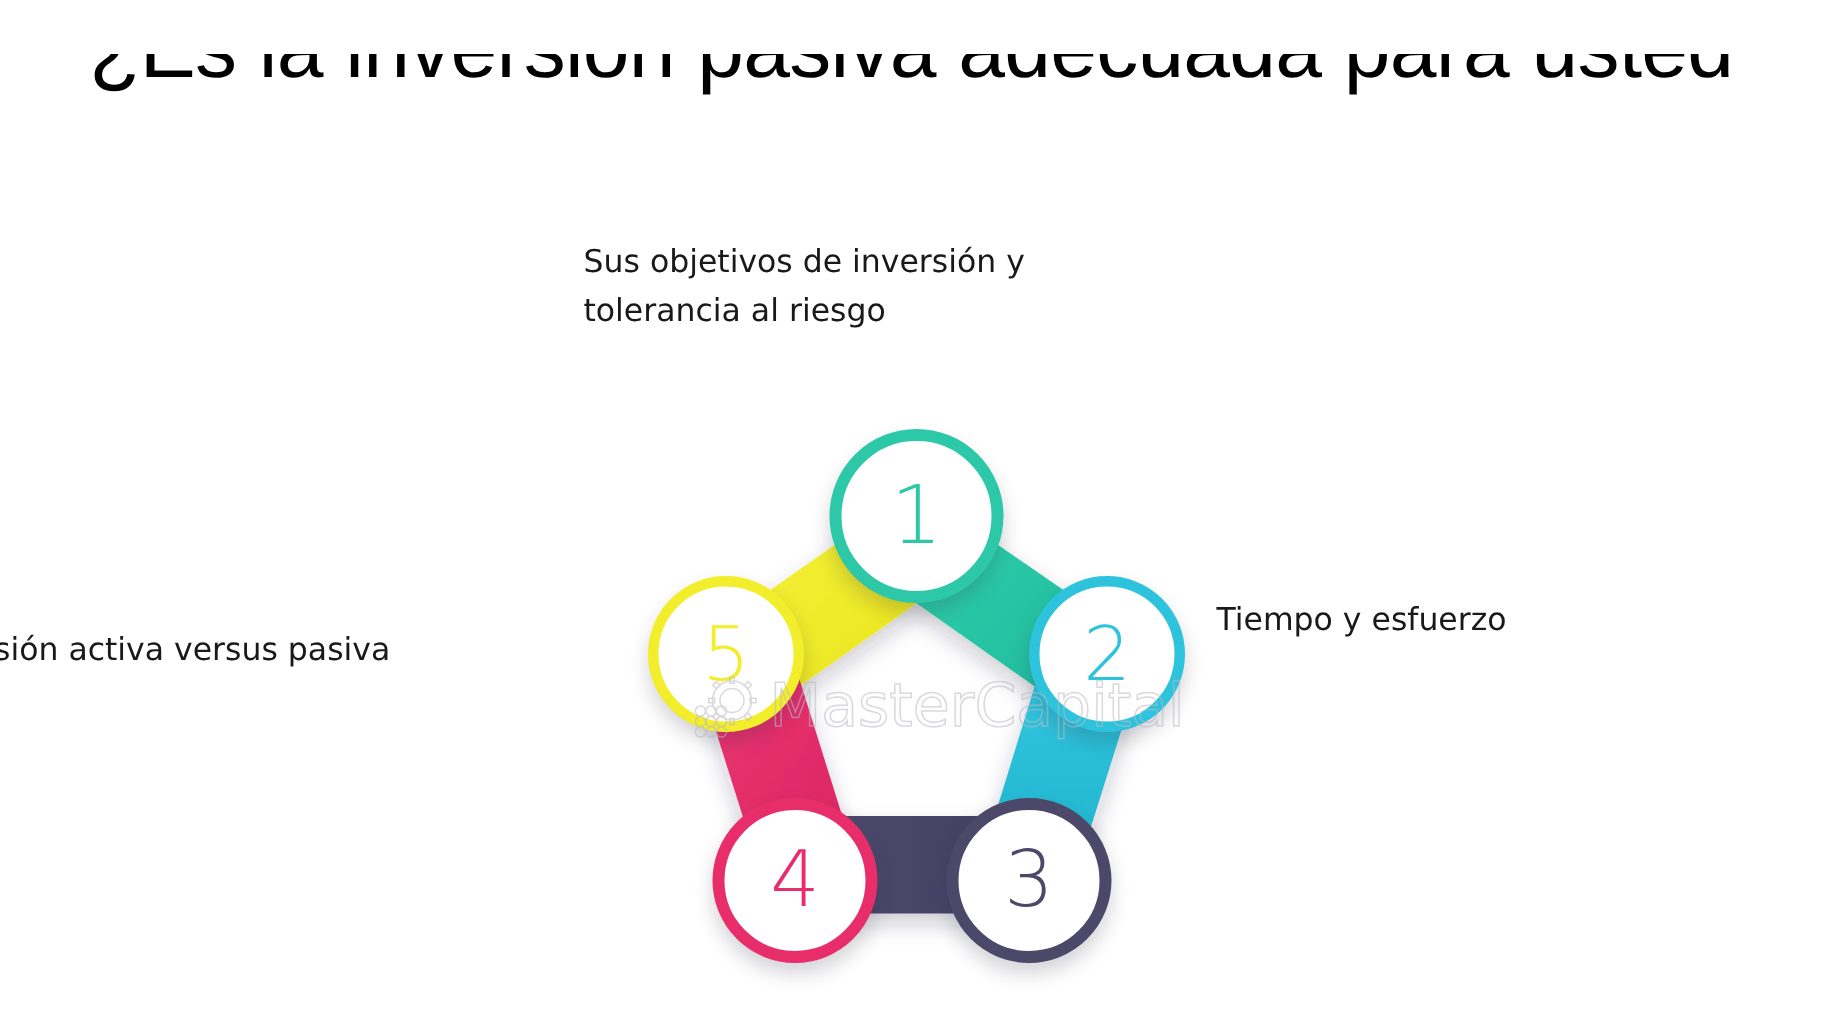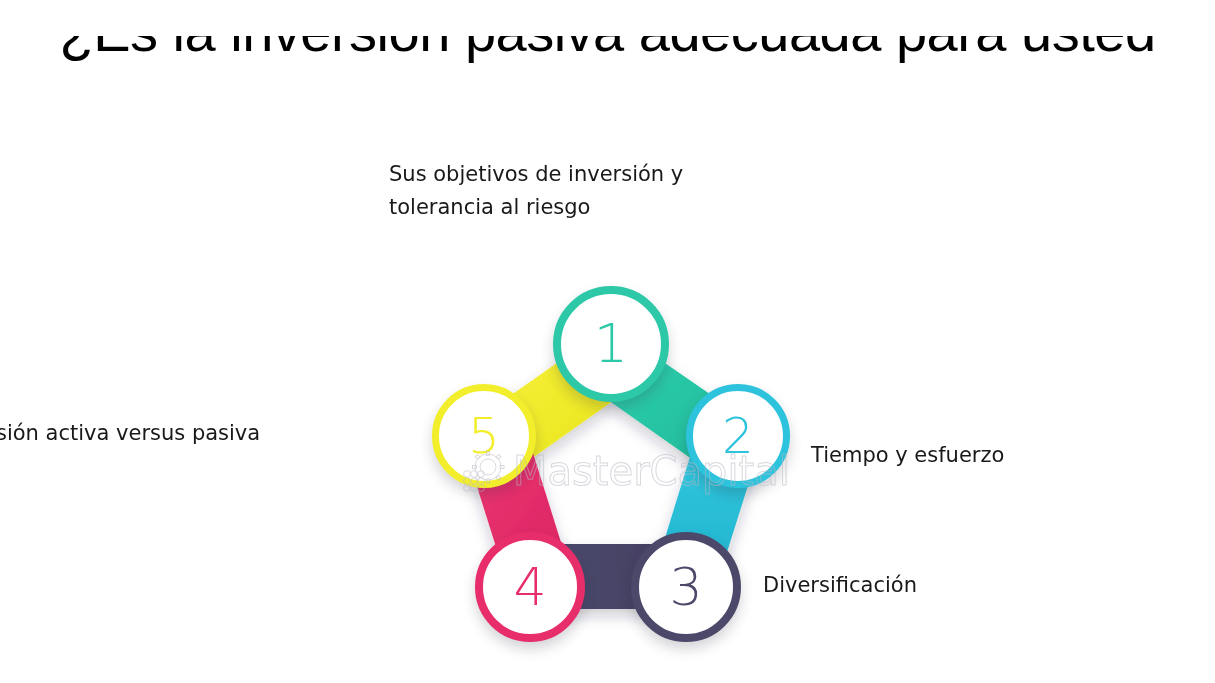--- a/index.html
+++ b/index.html
@@ -48,21 +48,21 @@
     white-space: pre-line;
   }
   #label-1 {
     left: 389px;
     top: 122px;
     width: 420px;
     text-align: left;
   }
   #label-2 {
     left: 811px;
-    top: 403px;
+    top: 361px;
     width: 330px;
     text-align: left;
   }
   #label-3 {
     left: 763px;
     top: 533px;
     width: 330px;
     text-align: left;
   }
   #label-4 {
@@ -183,21 +183,20 @@
 
 <div id="canvas" style="background: rgb(255, 255, 255);">
 
   <div id="title">¿Es la inversión pasiva adecuada para usted</div>
 
   <div class="label" id="label-1">Sus objetivos de inversión y
 tolerancia al riesgo</div>
 
   <div class="label" id="label-2">Tiempo y esfuerzo</div>
 
-  <div class="label" id="label-3">Diversificación</div>
 
 
   <div class="label" id="label-5">versión activa versus pasiva</div>
 
   <div id="diagram">
 
     <svg viewBox="0 0 400 400">
       <defs>
         <filter id="barShadow" x="-30%" y="-30%" width="170%" height="180%">
           <feDropShadow dx="0" dy="7" stdDeviation="7" flood-color="#2a2a44" flood-opacity="0.22"></feDropShadow>

